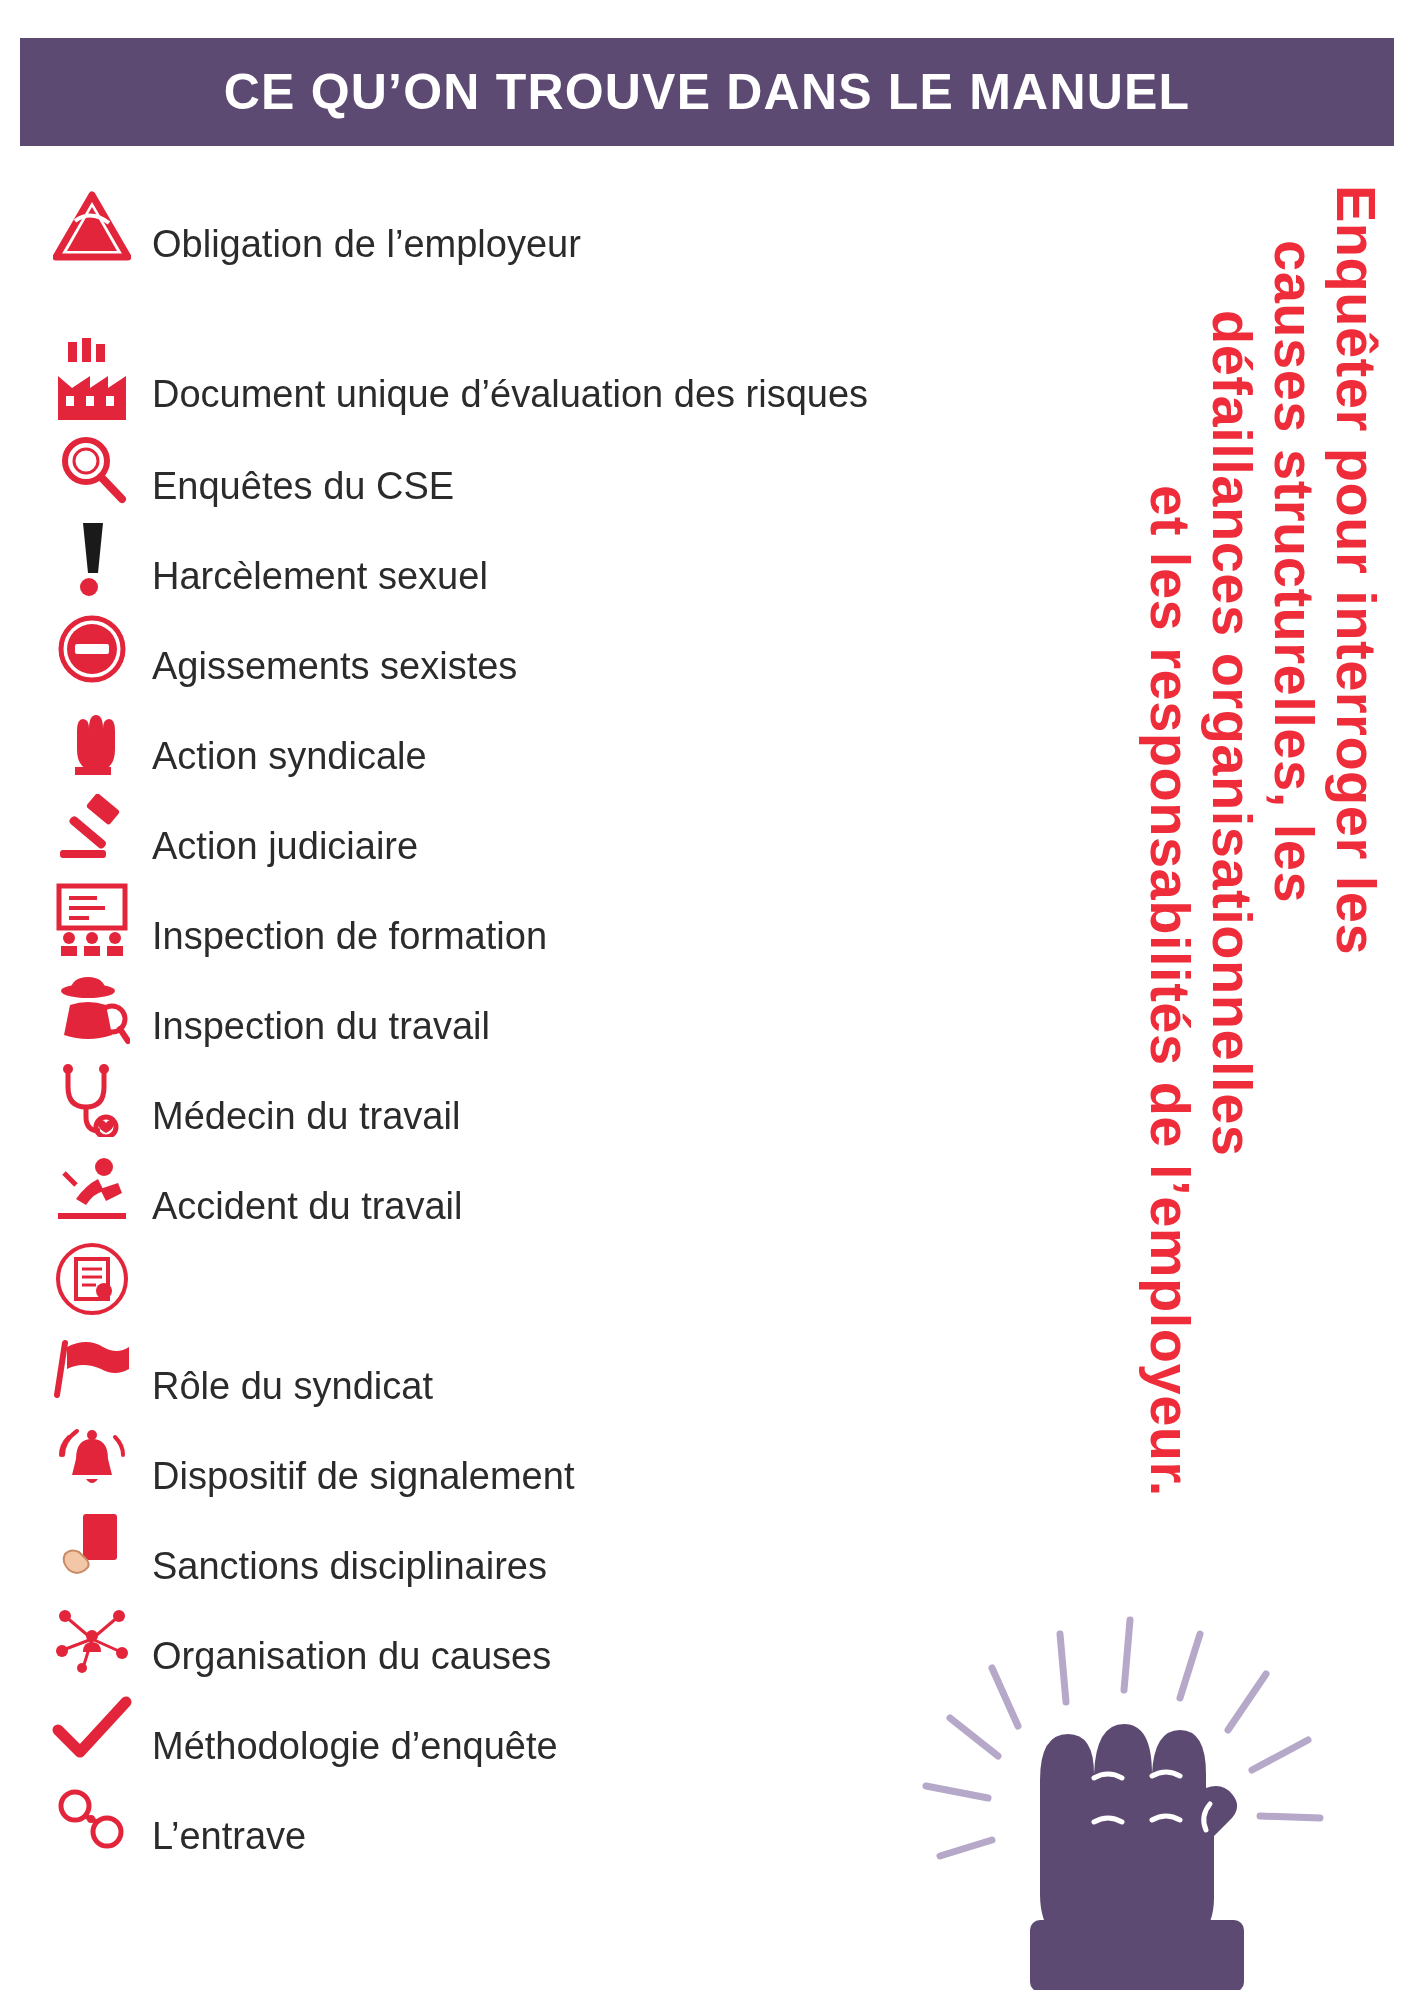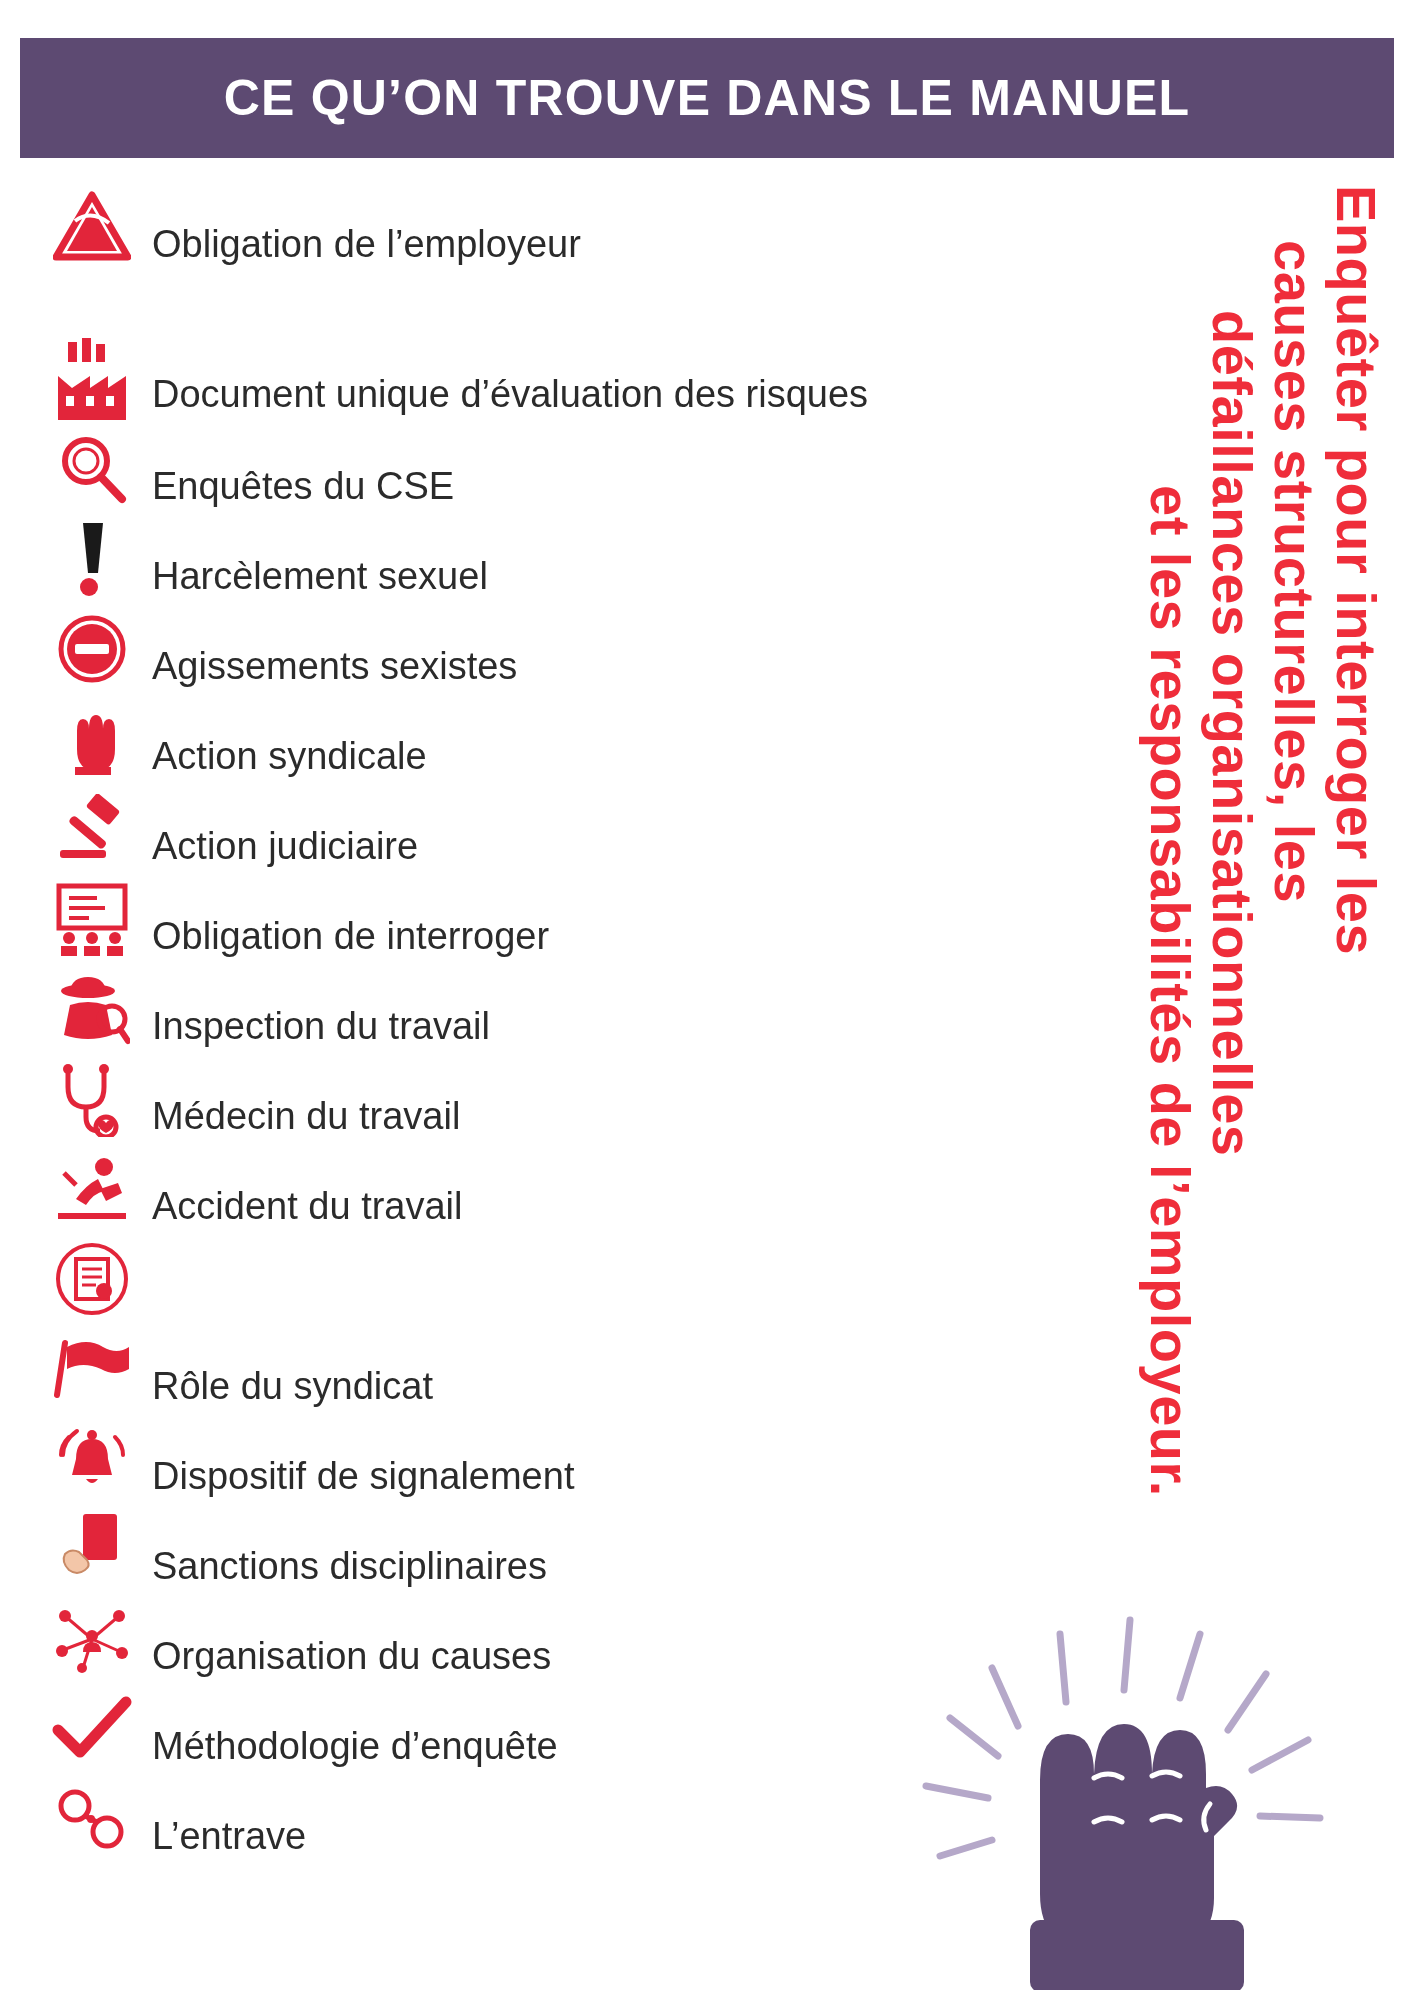--- a/index.html
+++ b/index.html
@@ -14,21 +14,21 @@
     font-family: "Liberation Sans", sans-serif;
     overflow: hidden;
   }
 
   
   .header-banner {
     position: absolute;
     left: 20px;
     top: 38px;
     width: 1374px;
-    height: 120px;
+    height: 108px;
     background: #5d4a72;
     display: flex;
     align-items: center;
     justify-content: center;
   }
   .header-title {
     color: #ffffff;
     font-size: 50px;
     font-weight: bold;
     letter-spacing: 1.2px;
@@ -204,21 +204,21 @@
         <line x1="16" y1="28" x2="52" y2="28" stroke="#e2253a" stroke-width="4"></line>
         <line x1="16" y1="38" x2="36" y2="38" stroke="#e2253a" stroke-width="4"></line>
         <circle cx="16" cy="58" r="6" fill="#e2253a"></circle>
           <rect x="8" y="66" width="16" height="10" fill="#e2253a"></rect>
         <circle cx="39" cy="58" r="6" fill="#e2253a"></circle>
           <rect x="31" y="66" width="16" height="10" fill="#e2253a"></rect>
         <circle cx="62" cy="58" r="6" fill="#e2253a"></circle>
           <rect x="54" y="66" width="16" height="10" fill="#e2253a"></rect>
       </svg>
     </span>
-    <span class="item-label">Obligation de interroger</span>
+    <span class="item-label">Inspection de formation</span>
   </div>
 
   <div class="list-item">
     <span class="item-icon">
       <svg width="76" height="76" viewBox="0 0 76 76">
         <ellipse cx="34" cy="20" rx="27" ry="7" fill="#e2253a"></ellipse>
         <path d="M16 20 q2 -14 18 -14 q16 0 18 14 Z" fill="#e2253a"></path>
         <path d="M16 34 q18 -6 36 0 l6 30 q-24 8 -48 0 Z" fill="#e2253a"></path>
         <circle cx="58" cy="48" r="13" fill="none" stroke="#e2253a" stroke-width="5"></circle>
         <line x1="66" y1="58" x2="74" y2="70" stroke="#e2253a" stroke-width="6" stroke-linecap="round"></line>

